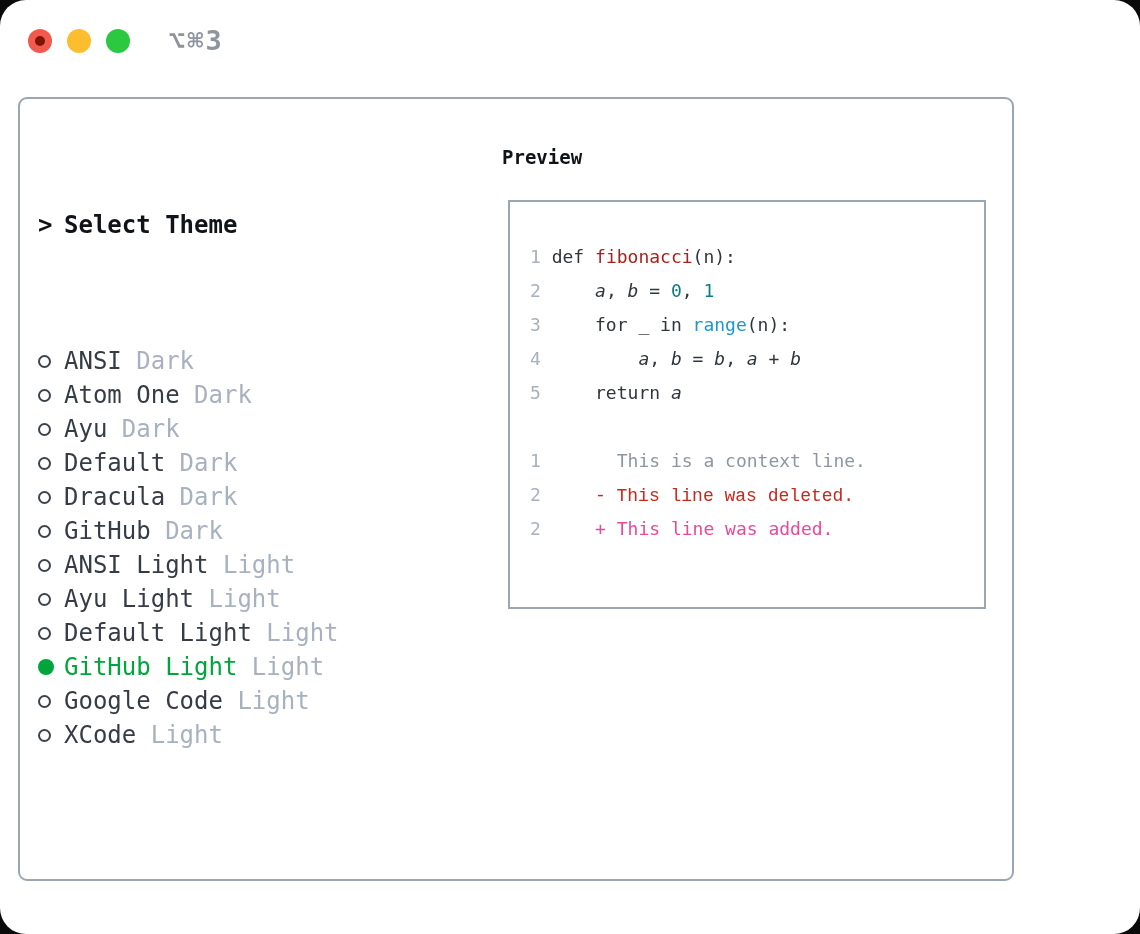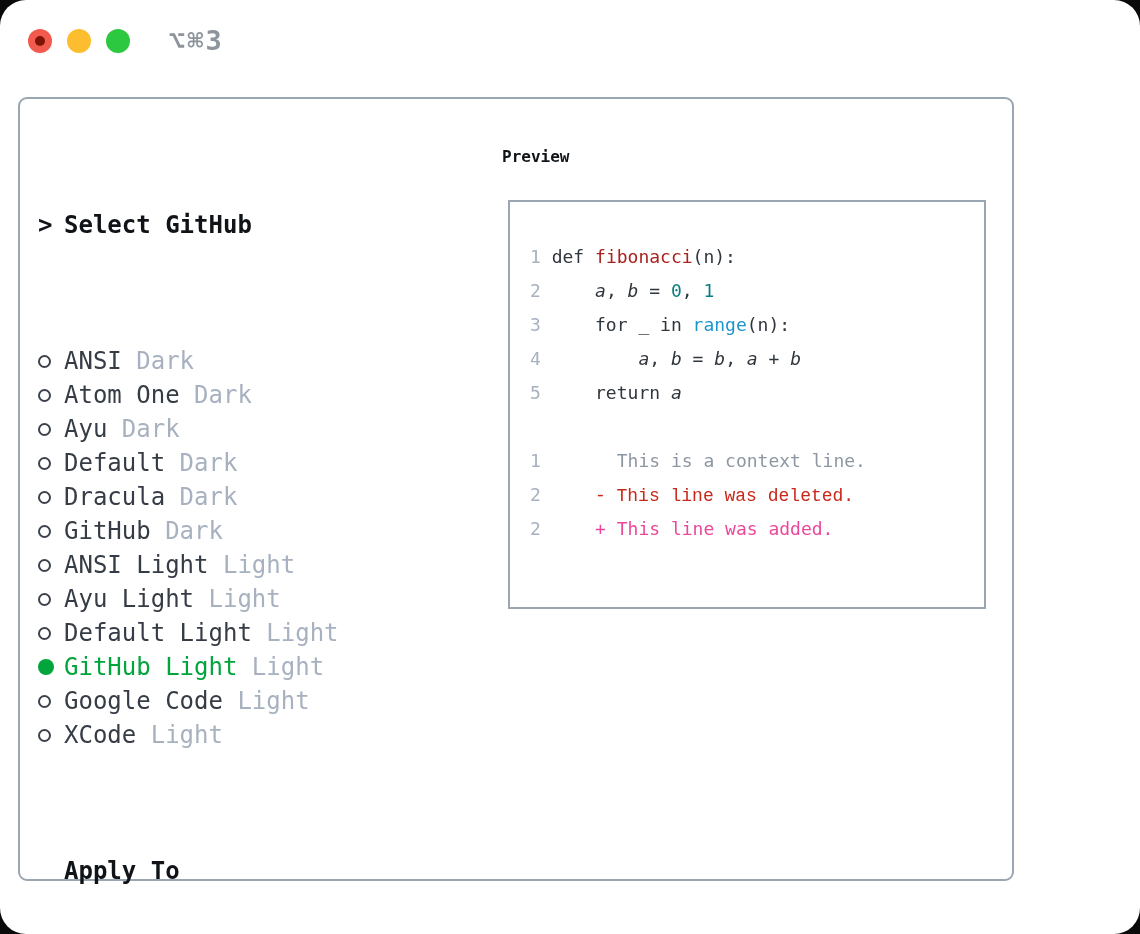--- a/index.html
+++ b/index.html
@@ -60,21 +60,21 @@
   }
   .radio.sel {
     width: 16px; height: 16px; border: none; background: #00a53c;
   }
   .theme-name { color: #363c45; }
   .theme-name.sel { color: #00a53c; }
   .variant { color: #a7b1bf; }
   
   .preview-label {
     position: absolute; left: 502px; top: 140px;
-    font-size: 16px; line-height: 34px; font-weight: bold; color: #101418;
+    font-size: 19px; line-height: 34px; font-weight: bold; color: #101418;
   }
   .preview-box {
     position: absolute; left: 508px; top: 200px;
     width: 478px; height: 409px;
     border: 2px solid #9aa7b3; background: #ffffff;
     padding: 38px 0 0 20px;
     font-size: 18px; line-height: 34px;
     white-space: pre; overflow: hidden;
   }
   .pline { height: 34px; }
@@ -98,29 +98,25 @@
     <div class="light yellow"></div>
     <div class="light green"></div>
     <div class="win-title">⌥⌘3</div>
   </div>
 
   <div class="panel"></div>
 
   <div class="left-col">
     <div class="row">
       <span class="bullet-cell prefix">&gt;</span>
-      <span class="hdr">Select GitHub</span>
+      <span class="hdr">Select Theme</span>
     </div>
 
     <div id="theme-list"><div class="row"><span class="bullet-cell"><span class="radio"></span></span><span class="theme-name">ANSI</span><span class="variant"> Dark</span></div><div class="row"><span class="bullet-cell"><span class="radio"></span></span><span class="theme-name">Atom One</span><span class="variant"> Dark</span></div><div class="row"><span class="bullet-cell"><span class="radio"></span></span><span class="theme-name">Ayu</span><span class="variant"> Dark</span></div><div class="row"><span class="bullet-cell"><span class="radio"></span></span><span class="theme-name">Default</span><span class="variant"> Dark</span></div><div class="row"><span class="bullet-cell"><span class="radio"></span></span><span class="theme-name">Dracula</span><span class="variant"> Dark</span></div><div class="row"><span class="bullet-cell"><span class="radio"></span></span><span class="theme-name">GitHub</span><span class="variant"> Dark</span></div><div class="row"><span class="bullet-cell"><span class="radio"></span></span><span class="theme-name">ANSI Light</span><span class="variant"> Light</span></div><div class="row"><span class="bullet-cell"><span class="radio"></span></span><span class="theme-name">Ayu Light</span><span class="variant"> Light</span></div><div class="row"><span class="bullet-cell"><span class="radio"></span></span><span class="theme-name">Default Light</span><span class="variant"> Light</span></div><div class="row"><span class="bullet-cell"><span class="radio sel"></span></span><span class="theme-name sel">GitHub Light</span><span class="variant"> Light</span></div><div class="row"><span class="bullet-cell"><span class="radio"></span></span><span class="theme-name">Google Code</span><span class="variant"> Light</span></div><div class="row"><span class="bullet-cell"><span class="radio"></span></span><span class="theme-name">XCode</span><span class="variant"> Light</span></div></div>
 
-    <div class="row">
-      <span class="bullet-cell"></span>
-      <span class="hdr">Apply To</span>
-    </div>
 
     
 
     
   </div>
 
   <div class="preview-label">Preview</div>
 
   <div class="preview-box" id="preview-box"><div class="pline"><span class="seg-gutter">1 </span><span class="seg-fg">def </span><span class="seg-func">fibonacci</span><span class="seg-fg">(n):</span></div><div class="pline"><span class="seg-gutter">2 </span><span class="seg-fg">    </span><span class="seg-var">a</span><span class="seg-fg">, </span><span class="seg-var">b</span><span class="seg-fg"> = </span><span class="seg-num">0</span><span class="seg-fg">, </span><span class="seg-num">1</span></div><div class="pline"><span class="seg-gutter">3 </span><span class="seg-fg">    for _ in </span><span class="seg-call">range</span><span class="seg-fg">(n):</span></div><div class="pline"><span class="seg-gutter">4 </span><span class="seg-fg">        </span><span class="seg-var">a</span><span class="seg-fg">, </span><span class="seg-var">b</span><span class="seg-fg"> = </span><span class="seg-var">b</span><span class="seg-fg">, </span><span class="seg-var">a</span><span class="seg-fg"> + </span><span class="seg-var">b</span></div><div class="pline"><span class="seg-gutter">5 </span><span class="seg-fg">    return </span><span class="seg-var">a</span></div><div class="pline"></div><div class="pline"><span class="seg-gutter">1 </span><span class="seg-ctx">      This is a context line.</span></div><div class="pline"><span class="seg-gutter">2 </span><span class="seg-del">    - This line was deleted.</span></div><div class="pline"><span class="seg-gutter">2 </span><span class="seg-add">    + This line was added.</span></div></div>
 

